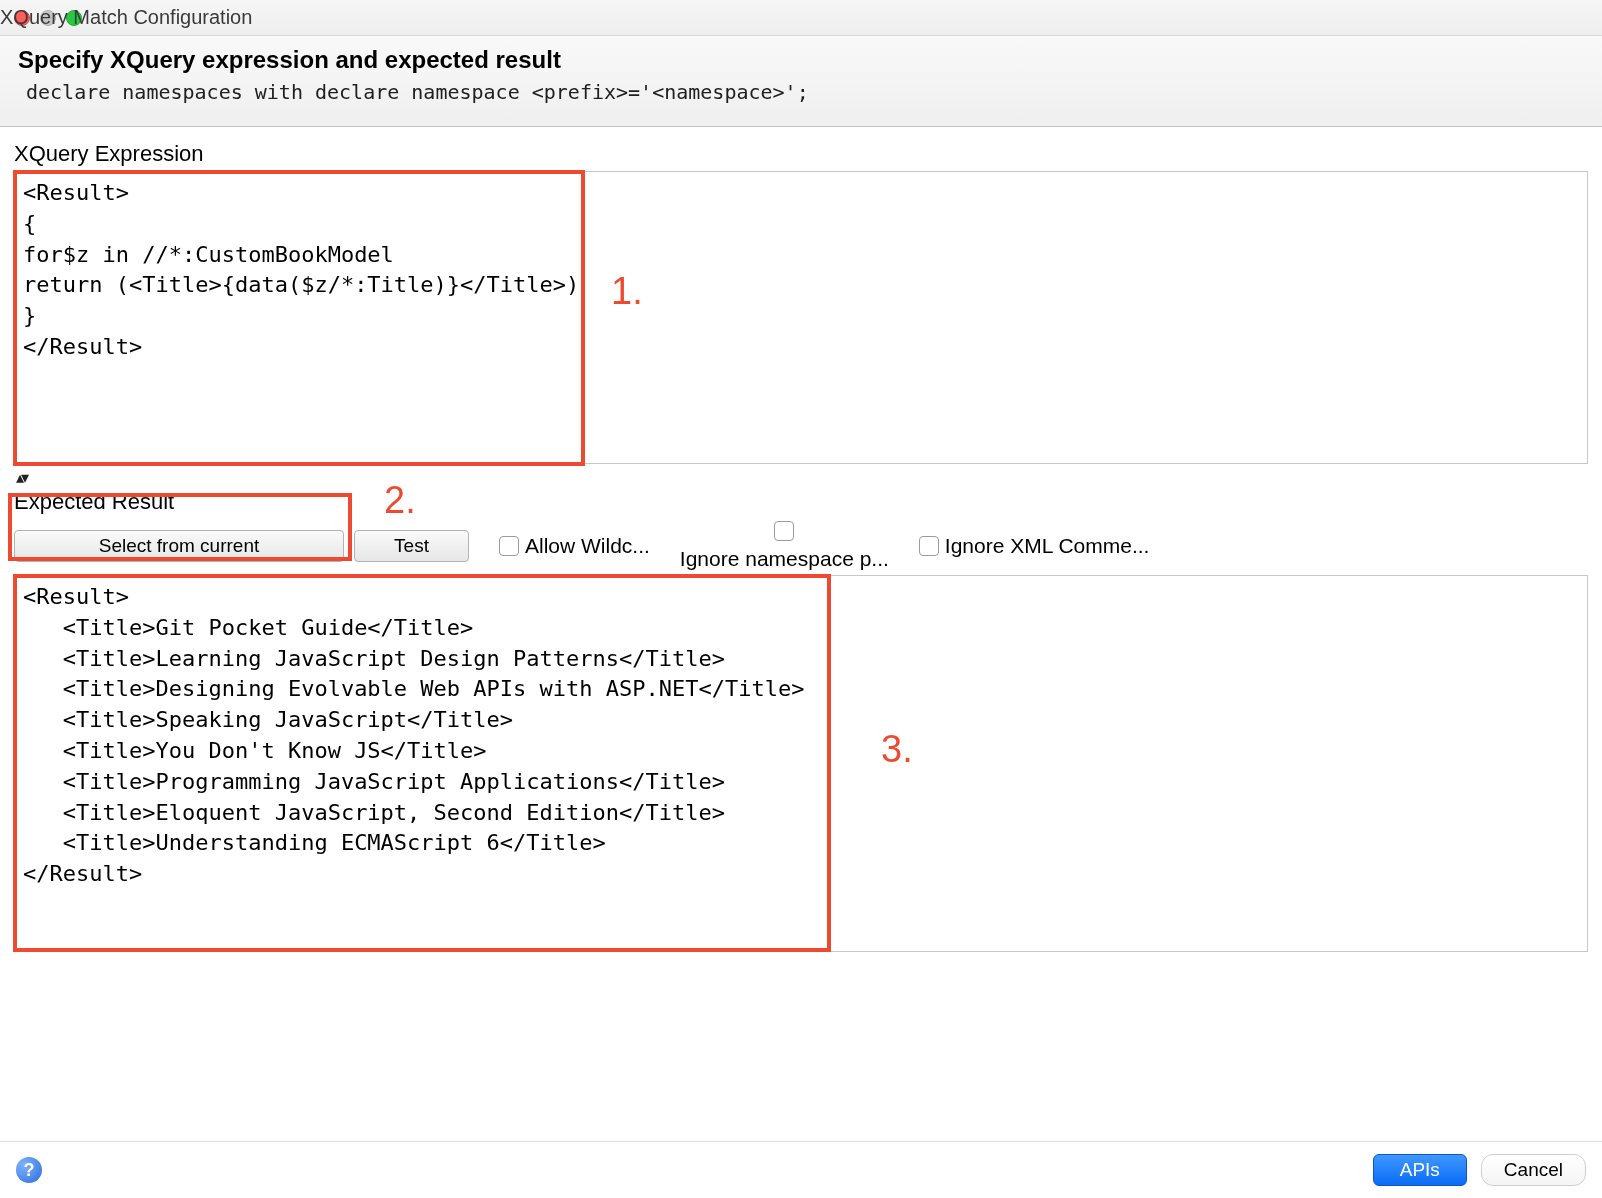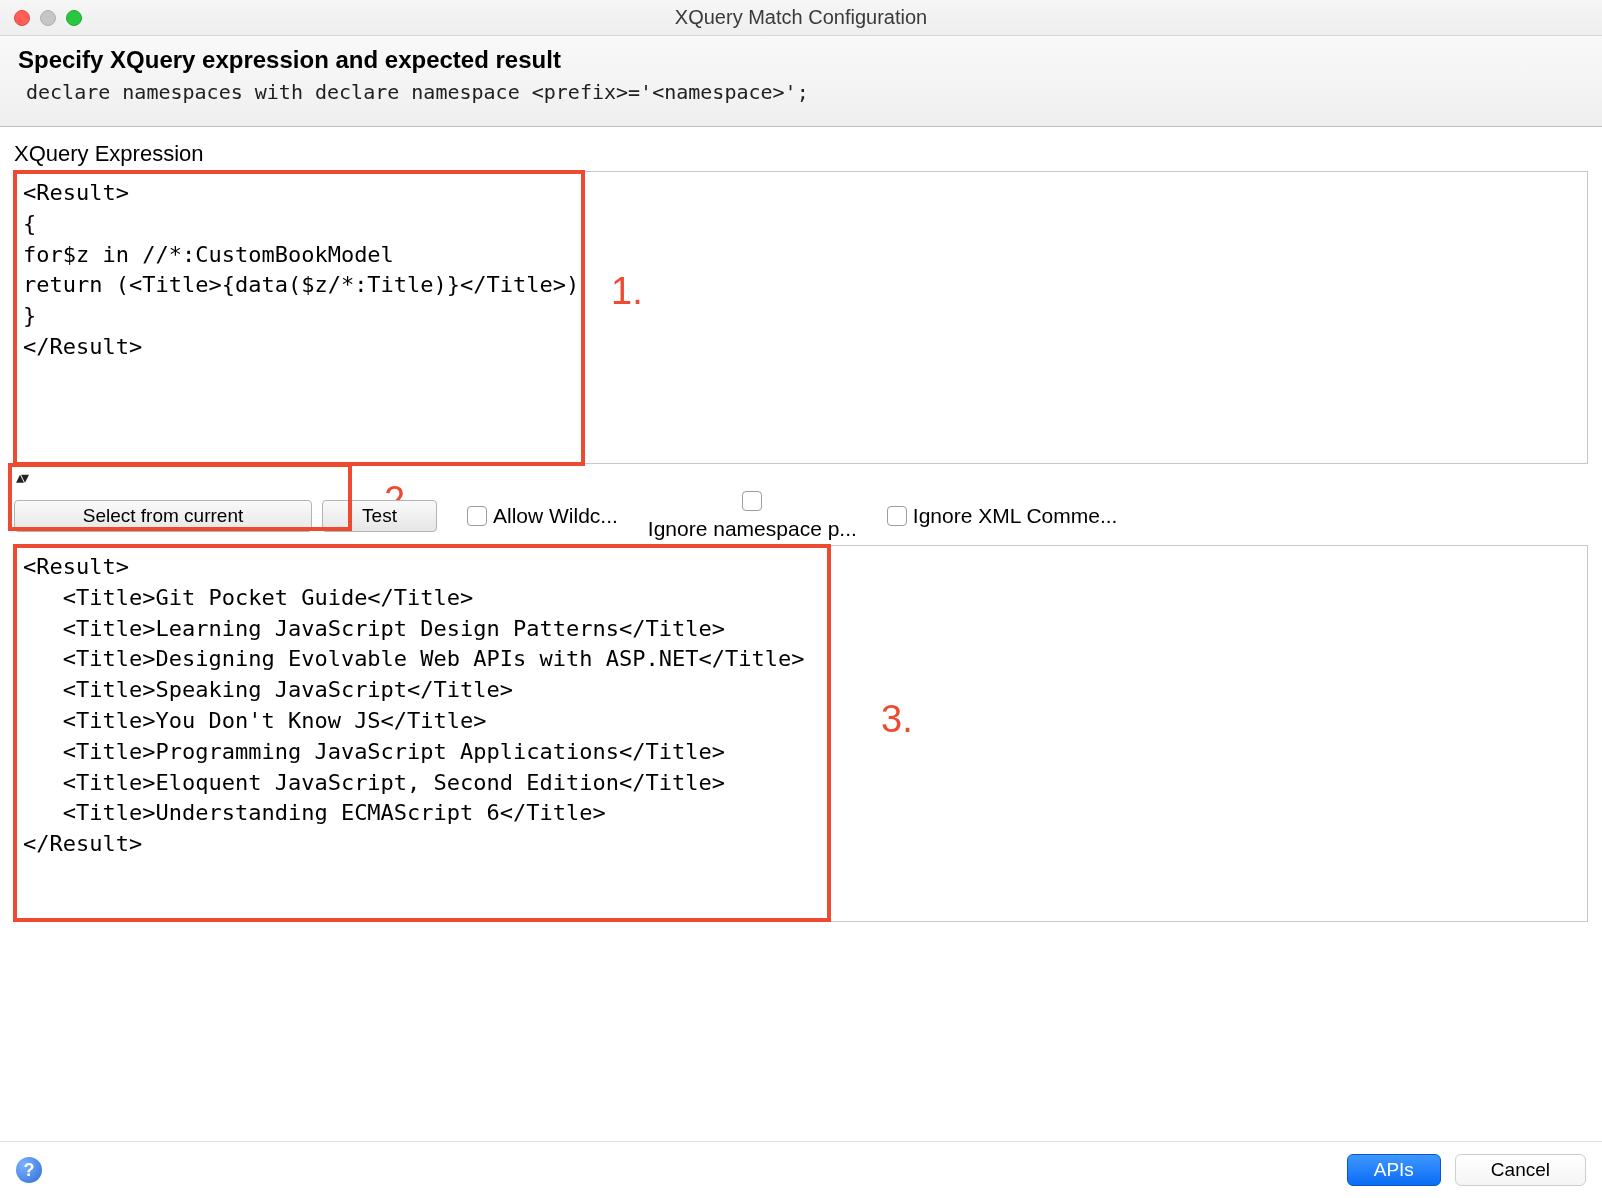--- a/index.html
+++ b/index.html
@@ -27,21 +27,21 @@
     gap: 10px;
     padding-left: 14px;
   }
   .tl {
     width: 16px; height: 16px; border-radius: 50%;
   }
   .tl.red { background: #ff5f57; border:1px solid #e24640;}
   .tl.yel { background: #c6c6c6; border:1px solid #b0b0b0;}
   .tl.grn { background: #28c840; border:1px solid #1fa932;}
   .titlebar .wtitle {
-    position: absolute; left:0; right:0; text-align:center;
+    position: absolute; left:0; right:0; 
     font-size: 20px; color:#3a3a3a; font-weight:400;
   }
   .header {
     background: linear-gradient(#f9f9f9,#efefef);
     border-bottom: 1px solid #bfbfbf;
     padding: 10px 18px 22px 18px;
   }
   .header .h1 { font-weight:700; font-size:24px; }
   .header .h2 { font-size:20px; padding-top:6px; padding-left:8px; font-family: Menlo, Consolas, monospace, -apple-system; color:#202020; }
   .content {
@@ -68,22 +68,22 @@
     color:#fff;
     border:1px solid #0a58c7;
     border-radius:6px;
     padding:4px 26px;
     font-size:19px;
     cursor:pointer;
   }
   .btn-secondary {
     background: linear-gradient(#ffffff,#f4f4f4);
     border:1px solid #cfcfcf;
-    border-radius:6px;
-    padding:4px 35px;
+    border-radius:12px;
+    padding:4px 22px;
     font-size:19px;
     cursor:pointer;
   }
   .textarea-wrap {
     border:1px solid #c7c7c7;
     background:#fff;
     width:100%;
     position:relative;
   }
   .ta {
@@ -176,25 +176,26 @@
 return (&lt;Title&gt;{data($z/*:Title)}&lt;/Title&gt;)
 }
 &lt;/Result&gt;</textarea>
     <div class="annot-box" style="left:-2px; top:-2px; width:572px; height:296px;"></div>
     <div class="annot-text" style="left:596px; top:98px;">1.</div>
   </div>
 
   <div class="arrows">▴▾</div>
 
   <div class="rel">
+    <div class="section-label">Expected Result</div>
     <div class="annot-text" style="left:370px; top:-10px;">2.</div>
   </div>
 
   <div class="toolbar-row rel">
-    <button class="btn" style="width:298px;">Select from current</button>
+    <button class="btn" style="width:330px;">Select from current</button>
     <button class="btn" style="width:115px;">Test</button>
 
     <div class="chk-wrap" style="margin-left:20px;">
       <div class="chk"></div>
       <span>Allow Wildc...</span>
     </div>
     <div class="chk-wrap" style="margin-left:20px;flex-direction:column;">
       <div class="chk"></div>
       <span>Ignore namespace p...</span>
     </div>

